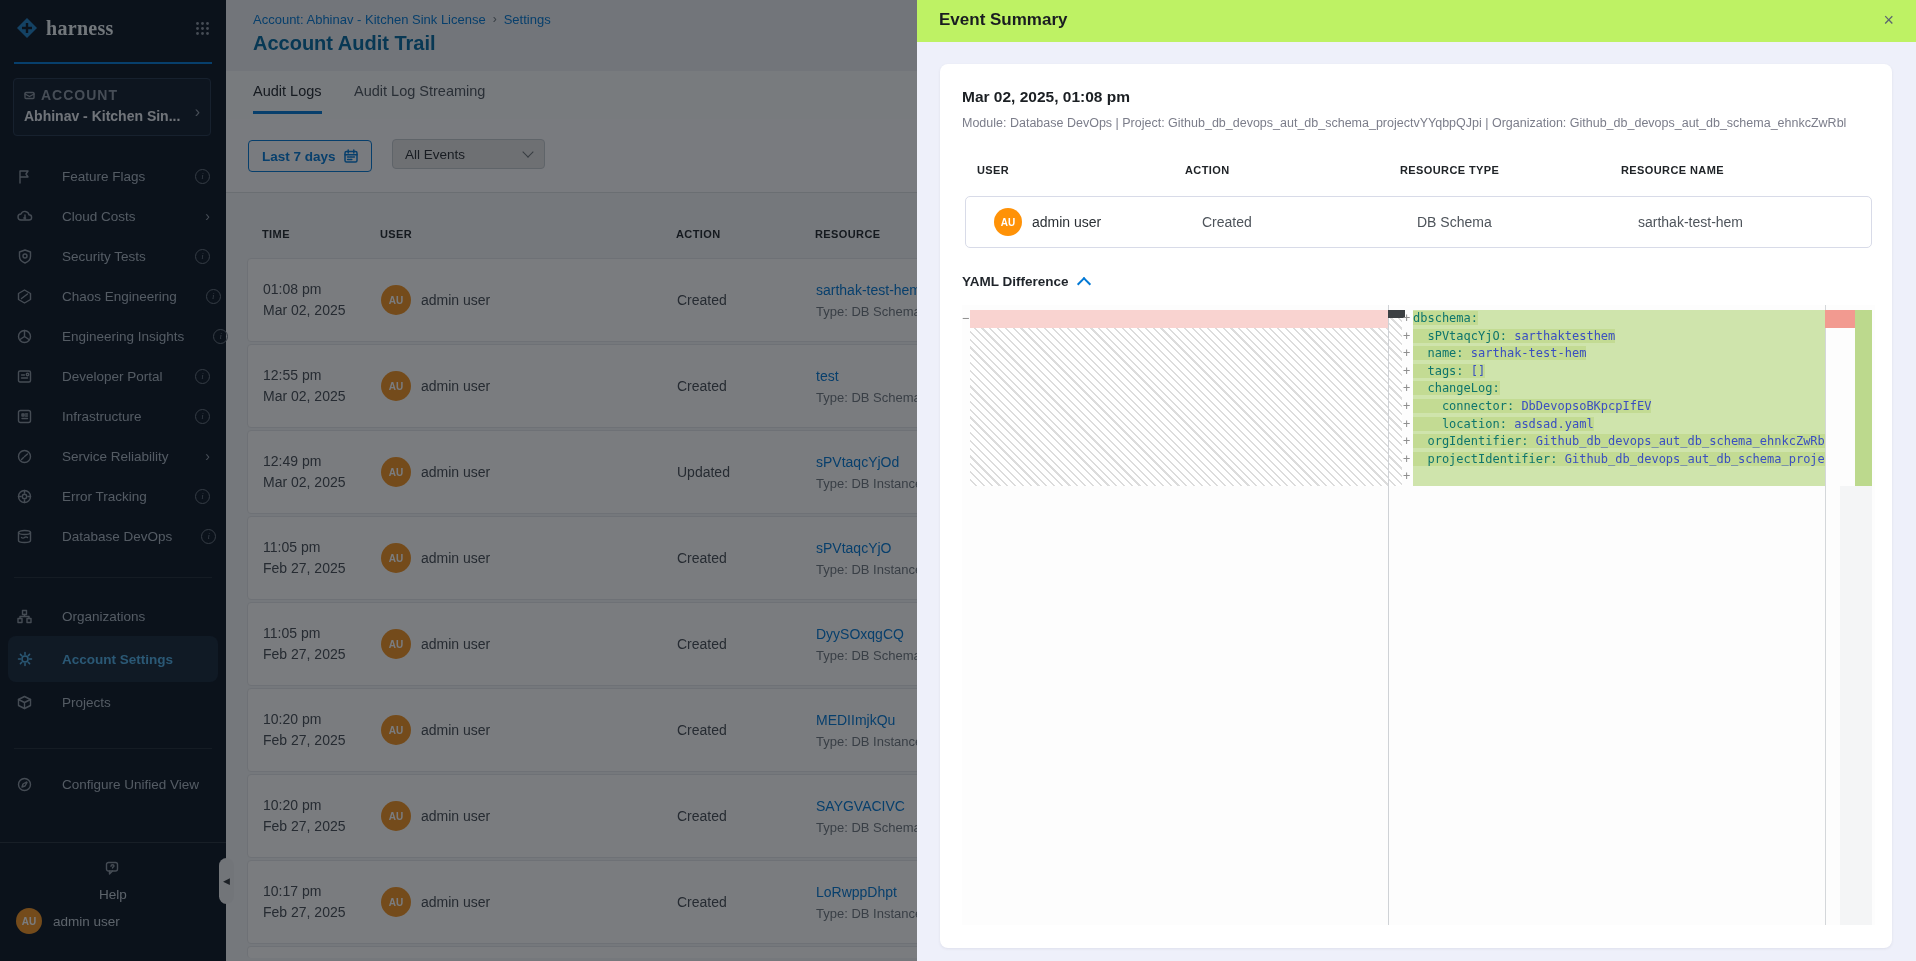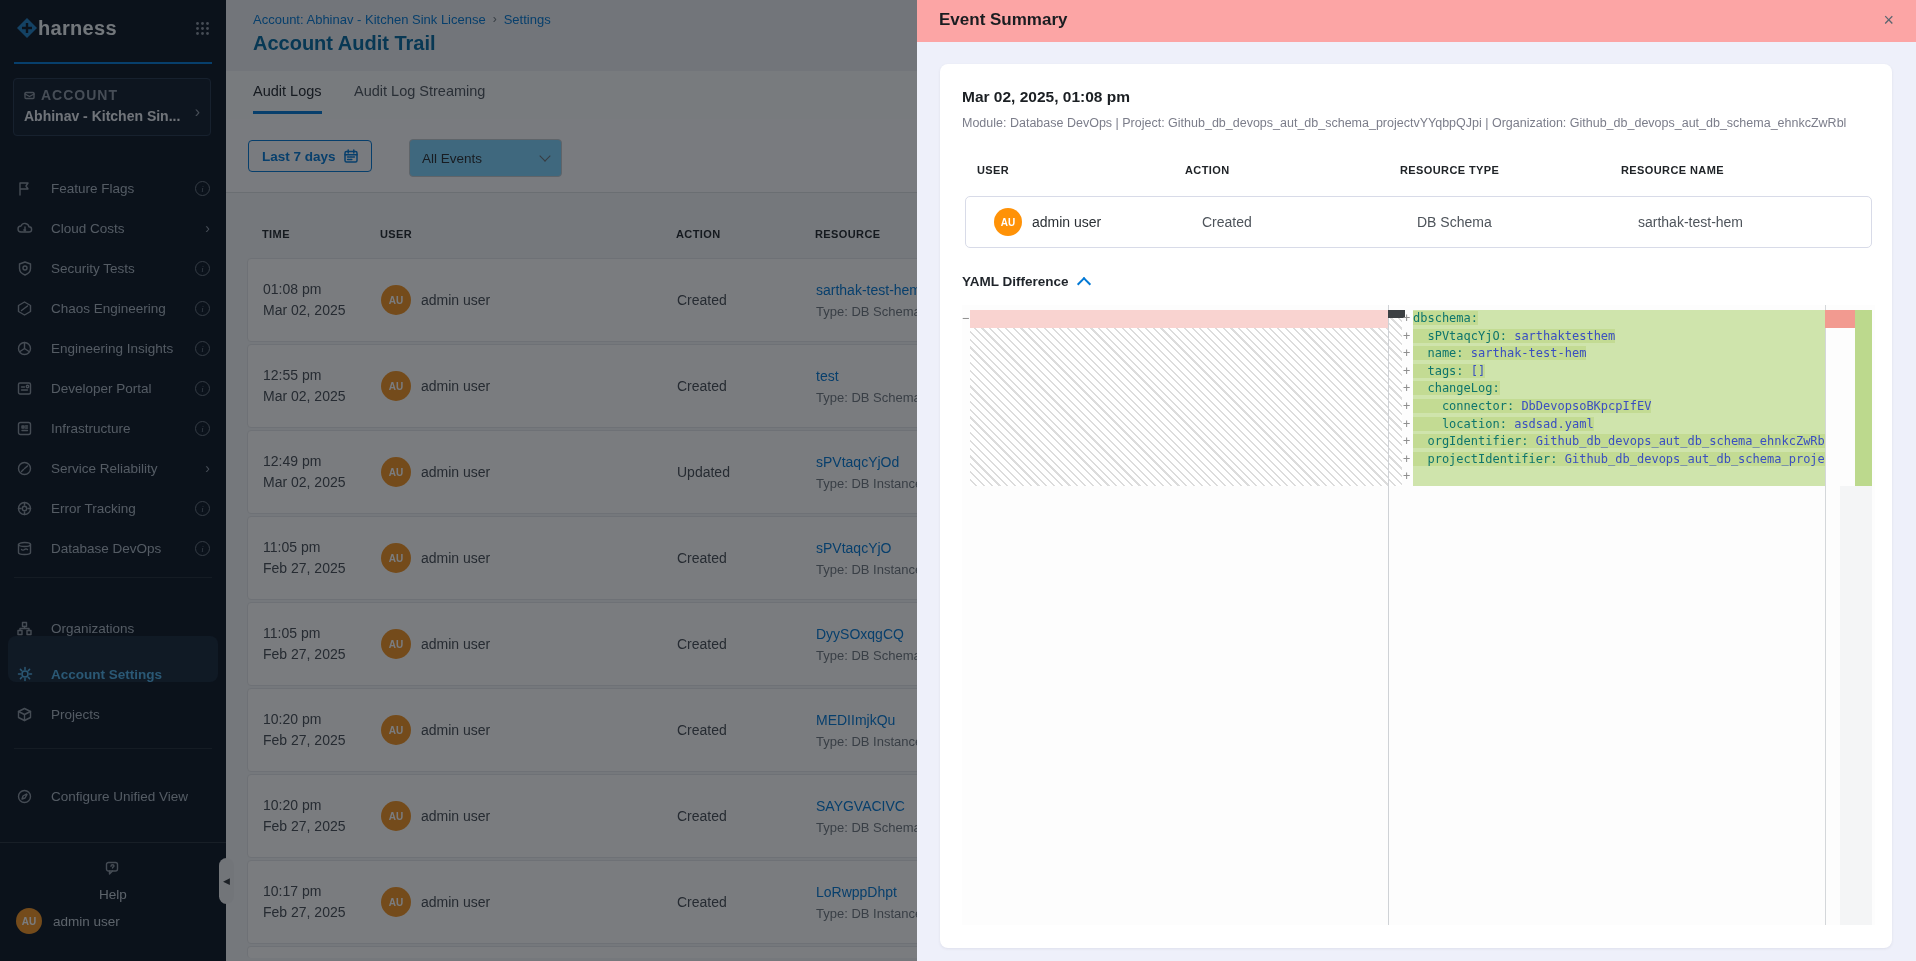--- a/index.html
+++ b/index.html
@@ -1,33 +1,33 @@
 <!DOCTYPE html>
 <html><head>
 <meta charset="utf-8">
 <style>
   html,body{margin:0;padding:0;background:#222;}
   .stage{position:relative;width:1916px;height:961px;overflow:hidden;background:#fff;
          font-family:"Liberation Sans",sans-serif;-webkit-font-smoothing:antialiased;}
 
   
   .sidebar{position:absolute;left:0;top:0;width:226px;height:100%;background:#0a1523;z-index:10;}
-  .logo-row{display:flex;align-items:center;height:56px;padding:0 16px;}
+  .logo-row{display:flex;align-items:center;height:56px;padding:0 16px;gap:8px;font-family:Liberation Serif, serif;}
   .logo-mark{display:flex;}
   .logo-text{color:#eef3f7;font-size:20px;font-weight:700;letter-spacing:.3px;flex:1;}
   .grid-btn{display:flex;cursor:pointer;}
   .logo-underline{height:2px;background:#0278d5;margin:6px 14px 0 14px;}
   .account-box{position:absolute;left:13px;top:78px;width:198px;height:58px;background:#0f1c2c;
                border:1px solid #24364c;border-radius:4px;box-sizing:border-box;padding:8px 10px;cursor:pointer;}
   .acct-top{display:flex;align-items:center;gap:6px;color:#8d98a5;font-size:14px;font-weight:700;letter-spacing:1px;}
   .acct-name{margin-top:5px;color:#e9eef3;font-size:14px;font-weight:600;white-space:nowrap;overflow:hidden;}
   .acct-chev{position:absolute;right:10px;top:24px;color:#8d98a5;font-size:16px;}
   .nav{position:absolute;left:0;width:226px;}
   .nav-modules{top:156px;} .nav-general{top:596px;}
-  .nav-item{display:flex;align-items:flex-end;height:40px;padding:0 16px;gap:18px;color:#aab6c2;
+  .nav-item{display:flex;align-items:center;height:40px;padding:0 16px;gap:29px;color:#aab6c2;
             font-size:13.5px;cursor:pointer;position:relative;}
   .nav-item .ic{width:17px;display:flex;justify-content:center;flex-shrink:0;}
   .nav-item .lbl{flex:1;white-space:nowrap;}
   .info-dot{width:13px;height:13px;border:1px solid #67727e;border-radius:50%;color:#67727e;
             font-size:9px;font-style:italic;font-family:"Liberation Serif",serif;display:flex;
             align-items:center;justify-content:center;flex-shrink:0;}
   .trail-chev{color:#8d98a5;font-size:14px;}
   .nav-item.active{background:#152638;border-radius:8px;margin:0 8px;padding:0 8px;height:46px;}
   .nav-item.active .lbl{color:#4fb0e8;font-weight:700;}
   .side-div{height:1px;background:rgba(255,255,255,.09);margin:0 14px;position:absolute;left:0;right:0;}
@@ -49,23 +49,23 @@
   .crumb-sep{color:#6f7780;font-size:12px;}
   .page-title{position:absolute;left:27px;top:32px;font-size:20px;font-weight:700;color:#0369a1;}
   .tabs-row{position:absolute;left:0;right:0;top:71px;height:48px;background:#fbfcfd;}
   .tab{position:absolute;top:12px;font-size:14.5px;color:#4d555d;cursor:pointer;padding-bottom:12px;}
   .tab.t1{left:27px;} .tab.t2{left:128px;}
   .tab.active{color:#22282e;border-bottom:3px solid #0278d5;}
   .filters-row{position:absolute;left:0;right:0;top:119px;height:73px;background:#fdfdfe;border-bottom:1px solid #dcdfe3;}
   .date-btn{position:absolute;left:22px;top:21px;height:32px;box-sizing:border-box;border:1px solid #0278d5;
             border-radius:4px;background:transparent;color:#0278d5;font-size:13.5px;font-weight:600;
             display:flex;align-items:center;gap:8px;padding:0 13px;cursor:pointer;}
-  .select{position:absolute;left:166px;top:20px;width:153px;height:38px;box-sizing:border-box;
-          border:1px solid #c3c9cf;border-radius:4px;background:#7dd3fc;color:#272c31;font-size:13.5px;
-          display:flex;align-items:center;padding:0 12px;cursor:pointer;margin-left:17px;}
+  .select{position:absolute;left:166px;top:20px;width:153px;height:30px;box-sizing:border-box;
+          border:1px solid #c3c9cf;border-radius:4px;background:#e5e5e5;color:#272c31;font-size:13.5px;
+          display:flex;align-items:center;padding:0 12px;cursor:pointer;}
   .select .sel-val{flex:1;}
   .chev-down{width:7px;height:7px;border-right:1.6px solid #6b7176;border-bottom:1.6px solid #6b7176;
              transform:rotate(45deg);margin-top:-4px;}
 
   .table-head{position:absolute;left:21px;right:20px;top:228px;display:grid;
               grid-template-columns:118px 296px 139px 1fr;padding-left:15px;
               font-size:11px;font-weight:700;letter-spacing:.4px;color:#21262b;}
   .rows{position:absolute;left:21px;right:20px;top:258px;}
   .row-card{height:84px;background:#fff;border:1px solid #e4e7ea;border-radius:4px;box-sizing:border-box;
             margin-bottom:2px;display:grid;grid-template-columns:118px 296px 139px 1fr;
@@ -74,21 +74,21 @@
   .cell-user{display:flex;align-items:center;gap:10px;font-size:14px;color:#454c54;}
   .cell-action{font-size:14px;color:#454c54;}
   .cell-res .res-link{font-size:14px;color:#0278d5;cursor:pointer;white-space:nowrap;}
   .cell-res .res-type{font-size:13px;color:#707880;margin-top:6px;white-space:nowrap;}
 
   
   .overlay{position:absolute;inset:0;background:rgba(12,16,22,.55);z-index:40;}
 
   
   .drawer{position:absolute;left:917px;top:0;right:0;height:100%;background:#fff;z-index:50;}
-  .drawer-head{position:relative;height:42px;background:#fca5a5;}
+  .drawer-head{position:relative;height:42px;background:#bef264;}
   .drawer-title{position:absolute;left:22px;top:10px;font-size:17px;font-weight:700;color:#1a1d21;}
   .drawer-close{position:absolute;right:16px;top:8px;font-size:18px;color:#5c6670;cursor:pointer;padding:2px 6px;}
   .drawer-body{position:absolute;left:0;right:0;top:42px;bottom:0;background:#eef0fa;}
   .card{position:absolute;left:23px;top:22px;width:952px;height:884px;background:#fff;border-radius:8px;
         box-shadow:0 1px 3px rgba(40,41,61,.08);}
   .ev-time{position:absolute;left:22px;top:24px;font-size:15.5px;font-weight:700;color:#1b1f23;}
   .ev-meta{position:absolute;left:22px;top:52px;right:20px;font-size:12.5px;color:#7b7d8a;white-space:nowrap;overflow:hidden;}
   .ev-head{position:absolute;left:0;top:100px;width:100%;display:grid;grid-template-columns:208px 215px 221px 1fr;
            padding-left:37px;box-sizing:border-box;font-size:11px;font-weight:700;letter-spacing:.4px;color:#202428;}
   .ev-row{position:absolute;left:25px;top:132px;width:907px;height:52px;box-sizing:border-box;

